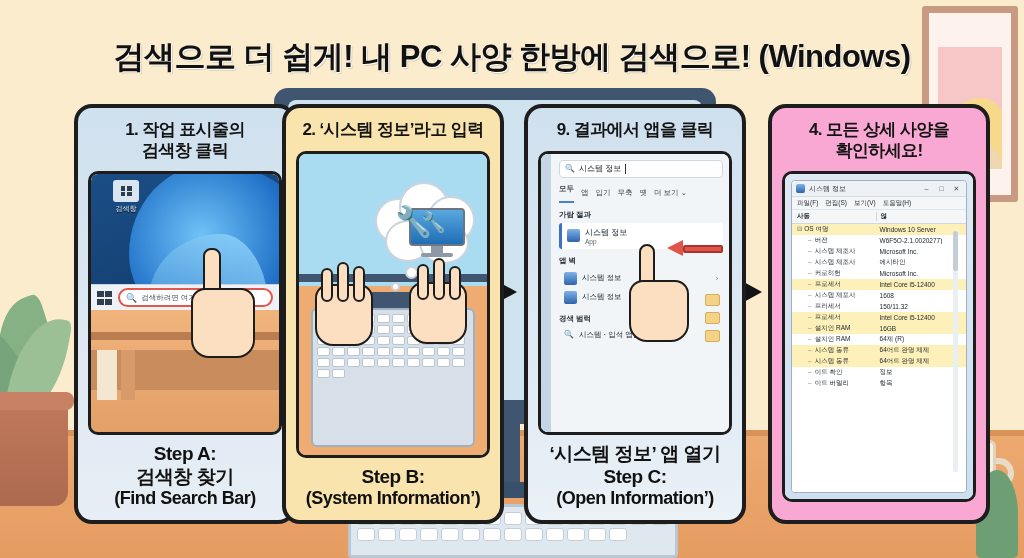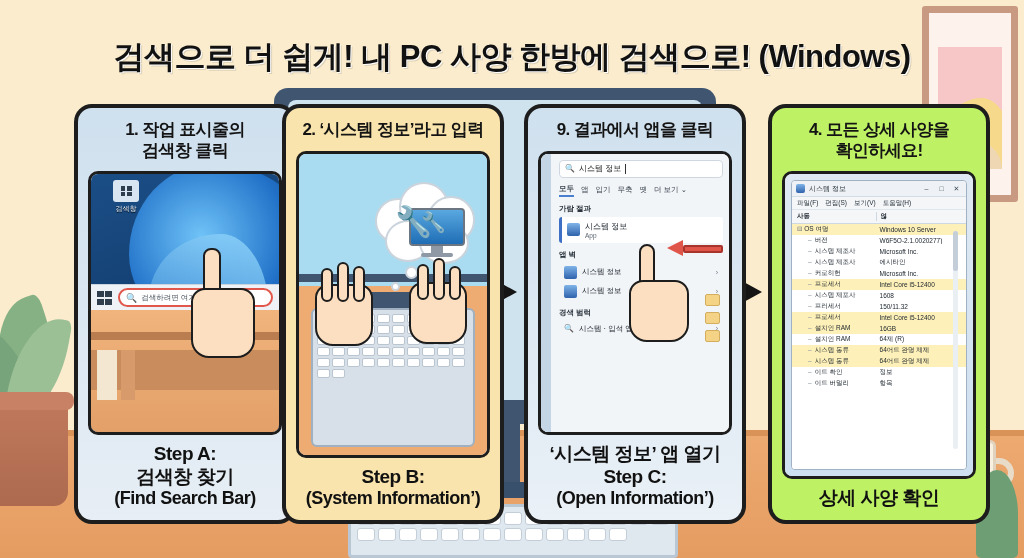--- a/index.html
+++ b/index.html
@@ -60,21 +60,21 @@
            font-size:31px; font-weight:bold; color:#111; letter-spacing:-0.5px;
            text-shadow:1px 1px 0 #fff, 2px 2px 0 rgba(0,0,0,.12); }
 
   
   .panel { position:absolute; top:104px; width:222px; height:420px;
            border:4px solid #1d1d1d; border-radius:18px; overflow:hidden;
            display:flex; flex-direction:column; }
   .p1 { left:34px;  background:linear-gradient(#cfe0ee,#e7eef5);margin-left:40px; }
   .p2 { left:282px; background:#f8e4ac; }
   .p3 { left:524px; background:linear-gradient(#cfe0ee,#eaf1f7); }
-  .p4 { left:768px; background:#bef264; }
+  .p4 { left:768px; background:#f9a8d4; }
 
   .p-head { padding:12px 8px 6px; text-align:center; font-size:17px; font-weight:bold;
             color:#141414; line-height:1.22; letter-spacing:-0.6px; }
 
   .p-shot { margin:4px 10px 0; flex:1 1 auto; border:3px solid #1d1d1d; border-radius:10px;
             overflow:hidden; position:relative; background:#fff; }
 
   .p-cap { padding:8px 4px 10px; text-align:center; font-size:19px; font-weight:bold;
            color:#111; line-height:1.2; letter-spacing:-0.5px; }
   .p-cap .en { font-size:18px; }
@@ -134,21 +134,21 @@
   
   .s-panel { position:absolute; inset:0; background:#f2f5f8; display:flex; flex-direction:column; }
   .s-side { position:absolute; left:0; top:0; bottom:0; width:10px; background:#c4d6e6; }
   .s-body { position:absolute; left:10px; right:0; top:0; bottom:0; padding:6px 6px 0 8px; }
   .s-search { height:18px; background:#fff; border:1px solid #cfd8e0; border-radius:4px;
               display:flex; align-items:center; gap:4px; padding:0 5px; }
   .s-search .mag { font-size:8px; color:#505a64; }
   .s-search .q { font-size:8px; color:#1d1d1d; }
   .s-search .caret { width:1px; height:10px; background:#333; }
   .s-tabs { display:flex; gap:7px; margin-top:6px; font-size:7.5px; color:#39434d; align-items:center; }
-  .s-tabs span.on { font-weight:bold; border-bottom:2px solid #4a7fd0; padding-bottom:1px; }
+  .s-tabs span.on { font-weight:bold; border-bottom:2px solid #4a7fd0; padding-bottom:7px; }
   .s-sec { font-size:7.5px; font-weight:bold; color:#2c353e; margin:7px 0 3px; }
   .s-best { background:#fff; border-left:3px solid #3d6fc4; border-radius:3px;
             display:flex; align-items:center; gap:5px; padding:4px 5px; }
   .s-ico { width:13px; height:13px; background:linear-gradient(#7fb3e8,#2f63ac); border-radius:2px; }
   .s-best .t { font-size:8px; color:#18202a; }
   .s-best .sub { font-size:6.5px; color:#5b6670; }
   .s-row { display:flex; align-items:center; gap:5px; padding:3px 5px; }
   .s-row .t { font-size:7.5px; color:#18202a; flex:1; }
   .s-row .chev { font-size:7px; color:#6b7681; }
   .arrow-red { position:absolute; right:6px; top:86px; width:56px; height:16px; }
@@ -568,15 +568,14 @@
           <div class="c1 ind">이트 버멀리</div>
           <div class="c2">항목</div>
         </div>
       </div>
       <div class="w-scroll">
           <i></i>
         </div>
     </div>
   </div>
   <div class="p-cap">
-    <div>상세 사양 확인</div>
   </div>
 </div>
 
 </body></html>

